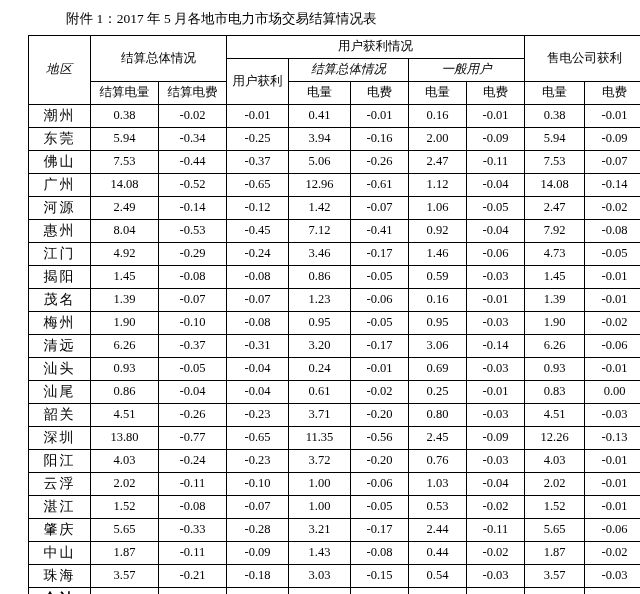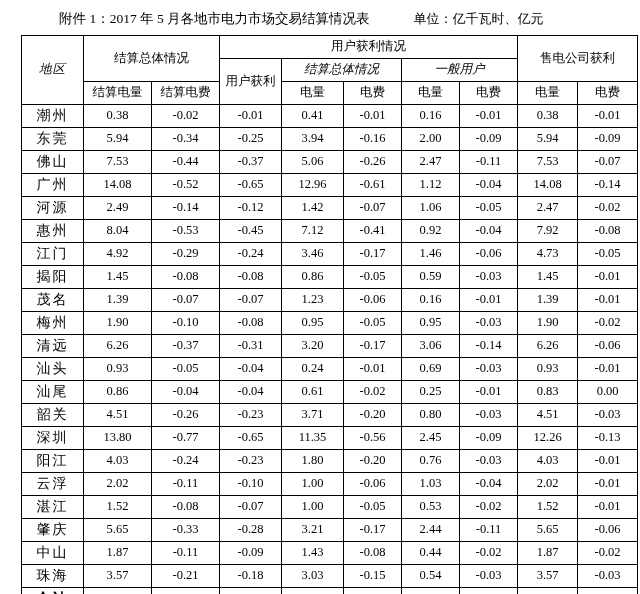--- a/index.html
+++ b/index.html
@@ -12,21 +12,21 @@
     height: 594px;
     font-family: "Liberation Serif", serif;
     color: #000000;
     overflow: hidden;
   }
   .page {
     position: relative;
     width: 520px;
     height: 594px;
     box-sizing: border-box;
-    padding: 8px 12px 0 21px;
+    padding: 8px 12px 0 28px;
   }
   .caption-row {
     display: flex;
     align-items: baseline;
     justify-content: flex-start;
     font-size: 13px;
     margin: 2px 0 7px 0;
     white-space: nowrap;
   }
   .caption-title {
@@ -99,21 +99,20 @@
   col.c-h { width: 60px; }
   col.c-i { width: 60px; }
 </style>
 </head>
 <body>
 
 <div class="page">
 
   <div class="caption-row">
     <span class="caption-title">附件 1：2017 年 5 月各地市电力市场交易结算情况表</span>
-    <span class="caption-unit">单位：亿千瓦时、亿元</span>
   </div>
 
   <table class="main">
     <colgroup>
       <col class="c-region">
         <col class="c-a">
         <col class="c-b">
         <col class="c-c">
         <col class="c-d">
       <col class="c-e">
@@ -324,21 +323,21 @@
         <td class="num">2.45</td>
         <td class="num">-0.09</td>
         <td class="num">12.26</td>
         <td class="num">-0.13</td>
       </tr>
       <tr>
         <td class="region-cell">阳江</td>
         <td class="num">4.03</td>
         <td class="num">-0.24</td>
         <td class="num">-0.23</td>
-        <td class="num">1.80</td>
+        <td class="num">3.72</td>
         <td class="num">-0.20</td>
         <td class="num">0.76</td>
         <td class="num">-0.03</td>
         <td class="num">4.03</td>
         <td class="num">-0.01</td>
       </tr>
       <tr>
         <td class="region-cell">云浮</td>
         <td class="num">2.02</td>
         <td class="num">-0.11</td>

